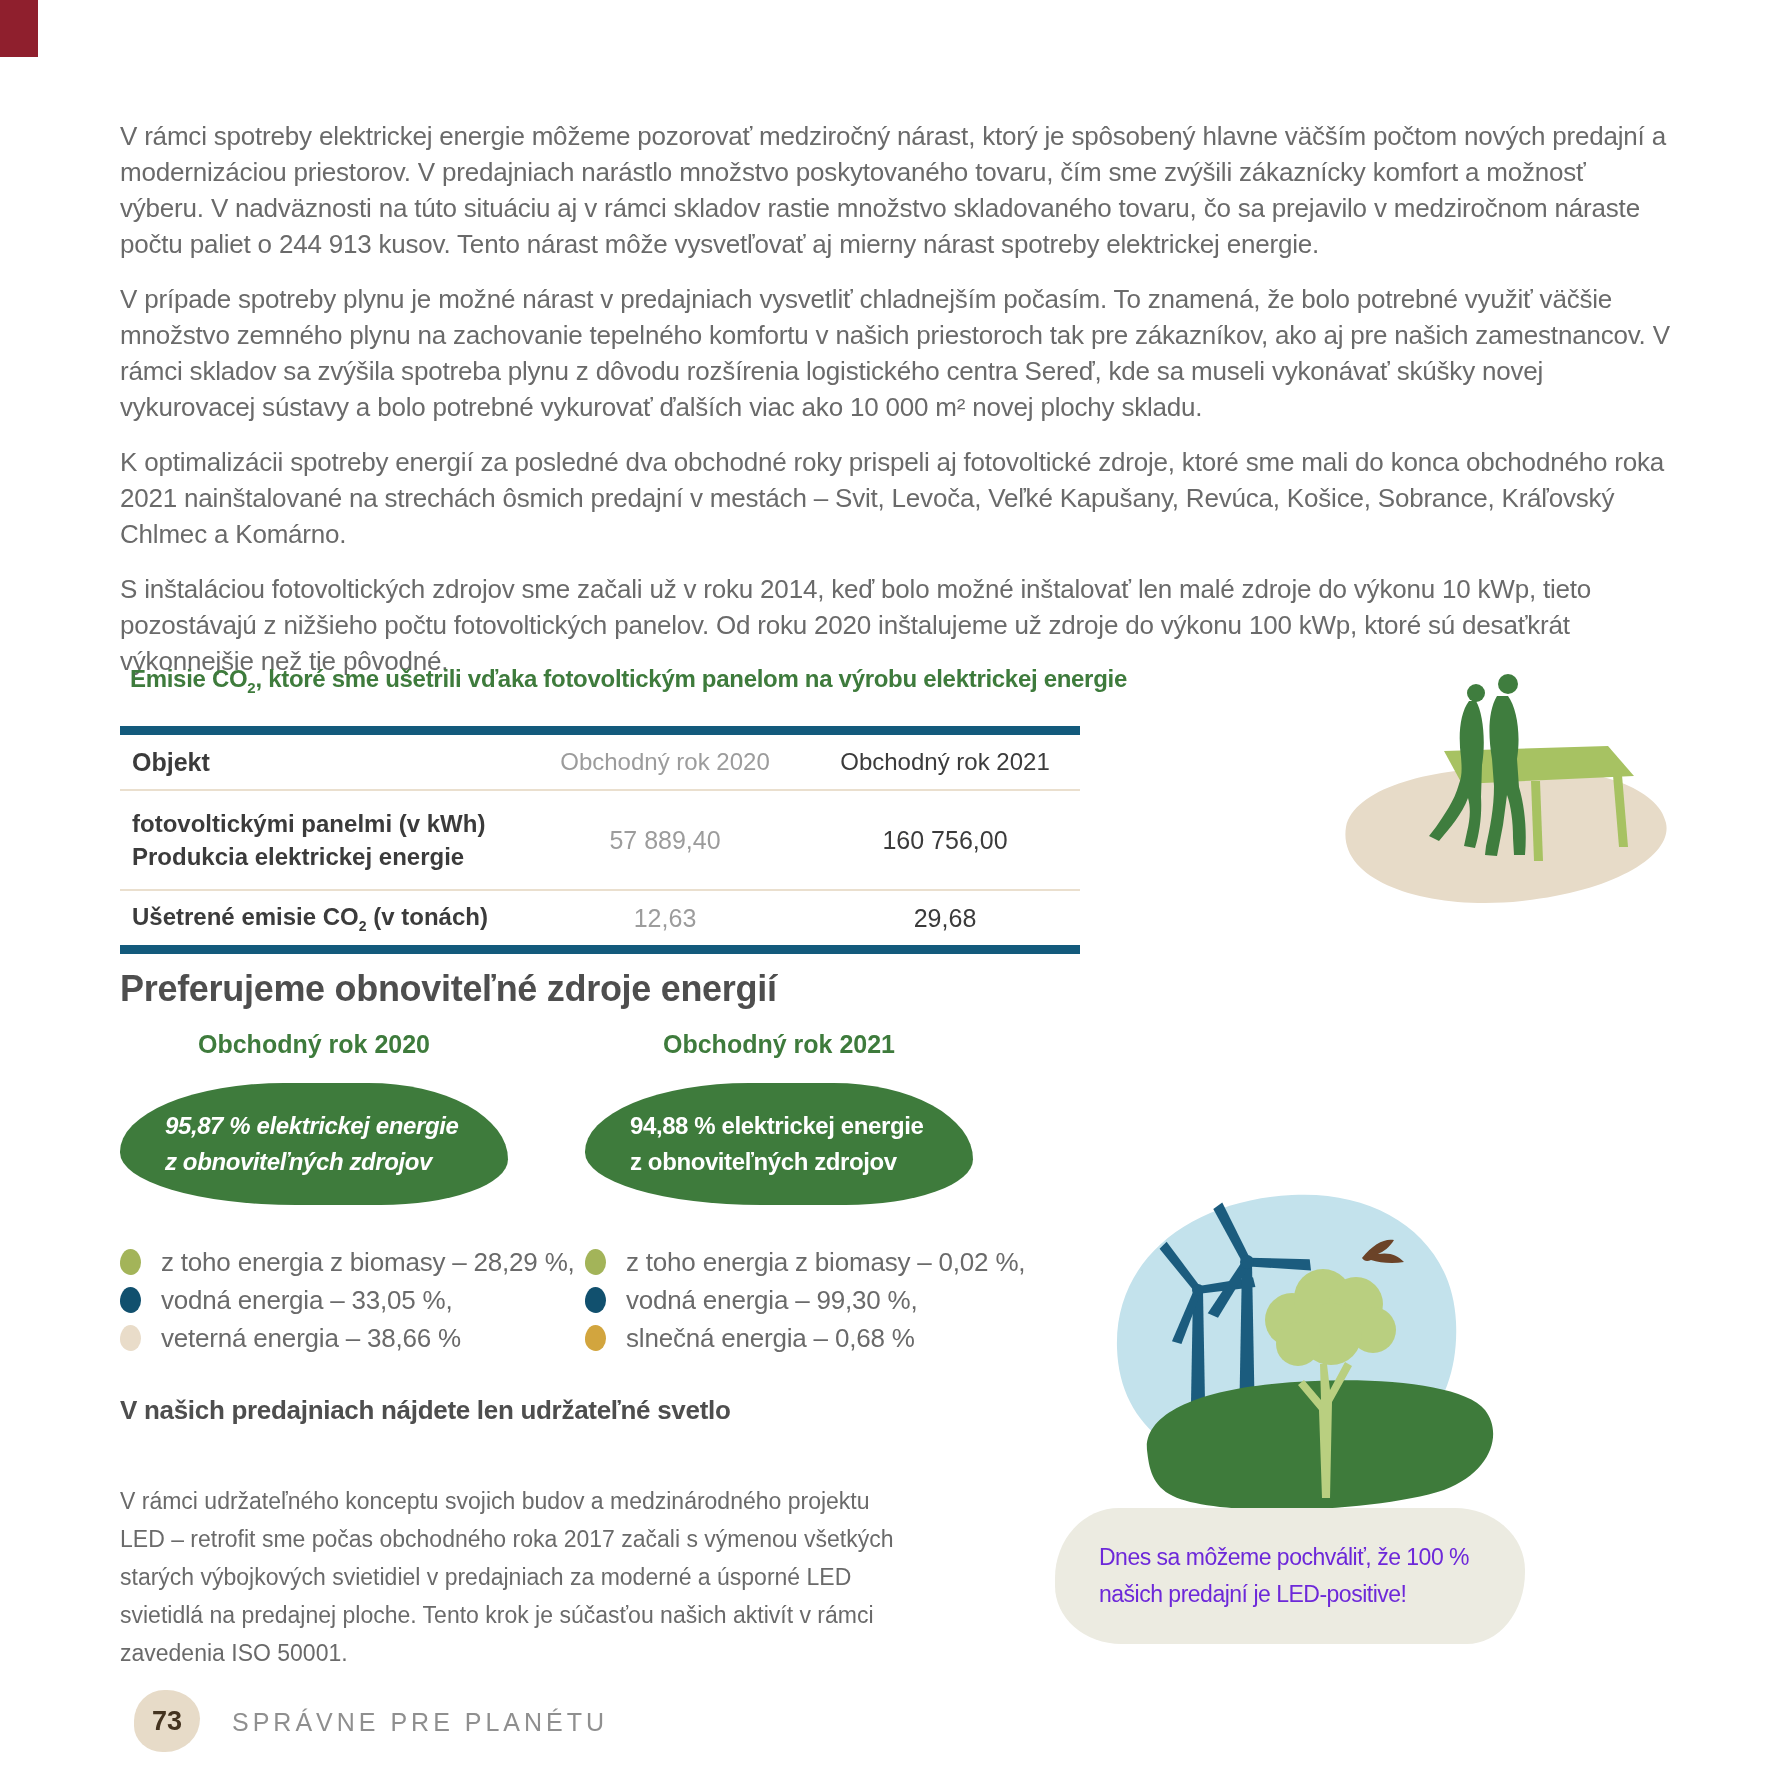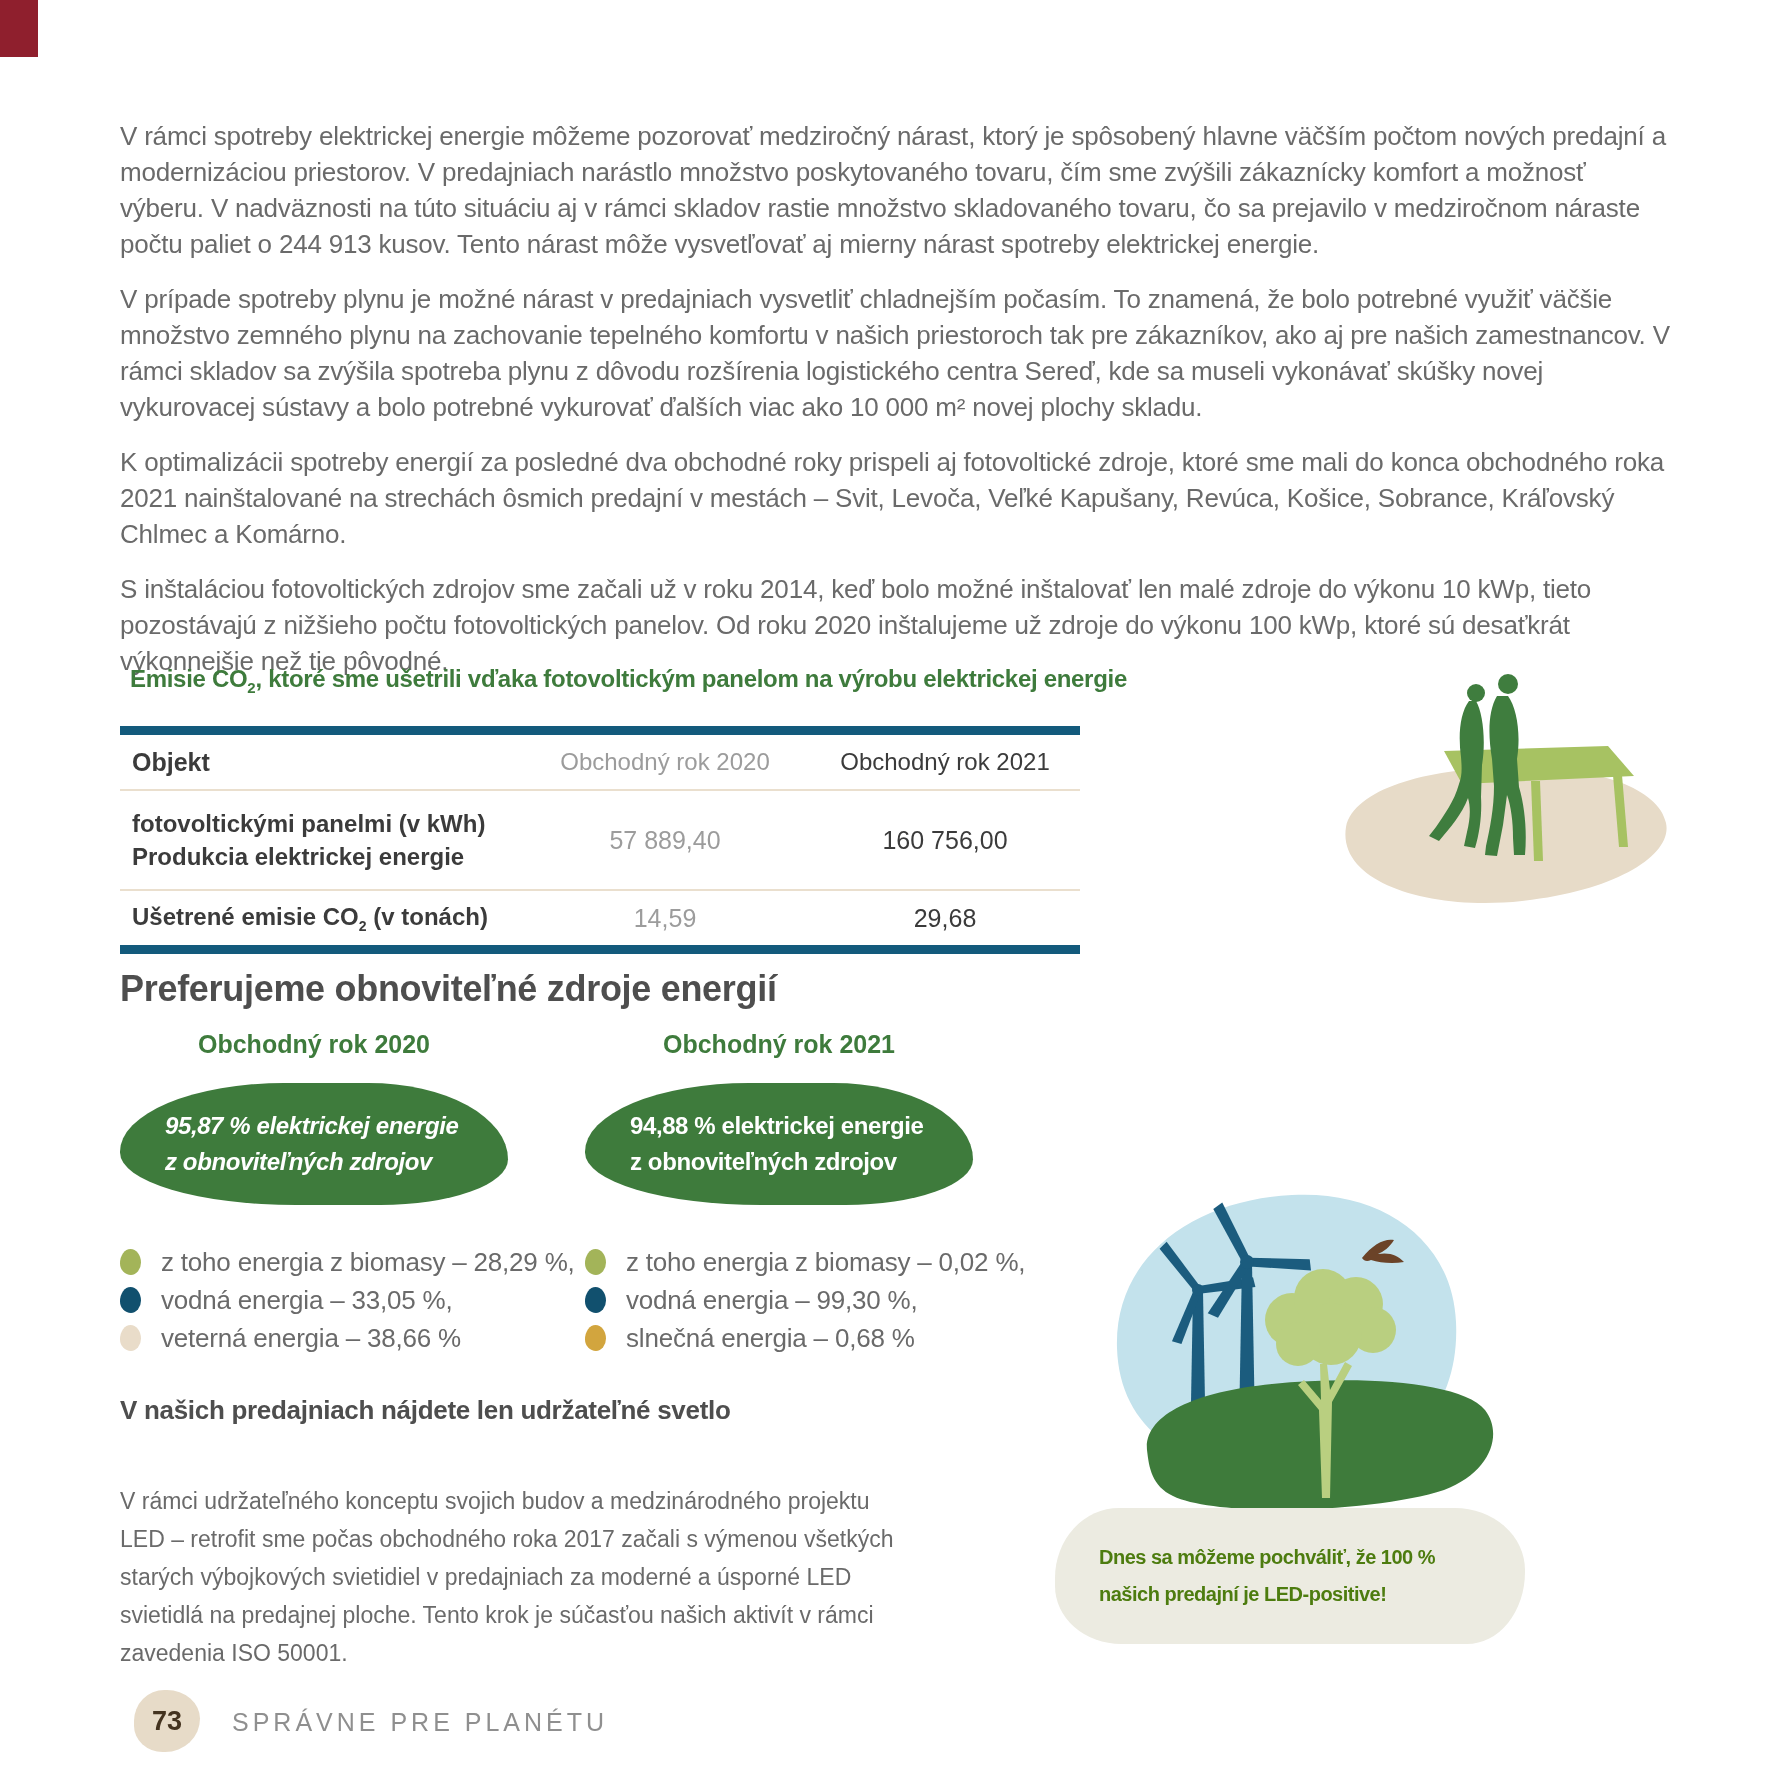--- a/index.html
+++ b/index.html
@@ -84,21 +84,21 @@
     position: absolute; left: 120px; top: 1482px; width: 800px;
     color: #6a6a6a; font-size: 23px; line-height: 38px;
   }
   .led-callout {
     position: absolute; left: 1055px; top: 1508px; width: 470px; height: 136px;
     border-radius: 64px 70px 58px 66px / 70px 62px 72px 58px;
     display: flex; flex-direction: column; justify-content: center;
     padding-left: 44px;
   }
   .led-callout div {
-    color: #4d7c0f; font-weight: bold; font-size: 20px; line-height: 37px;
+    color: #6d28d9; font-weight: normal; font-size: 23px; line-height: 37px;
     letter-spacing: -0.5px; white-space: nowrap;
   }
   
   .page-badge {
     position: absolute; left: 134px; top: 1690px; width: 66px; height: 62px;
     border-radius: 48% 52% 55% 45% / 52% 48% 56% 44%;
     display: flex; align-items: center; justify-content: center;
     color: #44331f; font-size: 27px; font-weight: bold;
   }
   .footer-label {
@@ -134,21 +134,21 @@
       <div class="c1">
         <div>fotovoltickými panelmi (v kWh)</div>
         <div>Produkcia elektrickej energie</div>
       </div>
       <div class="c2 val-2020">57 889,40</div>
       <div class="c3 val-2021">160 756,00</div>
     </div>
     <div class="t-sep"></div>
     <div class="t-row r2">
       <div class="c1"><span>Ušetrené emisie CO</span><sub>2</sub><span> (v tonách)</span></div>
-      <div class="c2 val-2020">14,59</div>
+      <div class="c2 val-2020">12,63</div>
       <div class="c3 val-2021">29,68</div>
     </div>
     <div class="t-bar" style="background-color: rgb(19, 90, 124);"></div>
   </div>
 
   <svg class="couple-illo" width="370" height="265" viewBox="0 0 370 265" role="img">
     <path d="M36 172 C44 134 116 114 196 112 C278 110 348 130 356 168 C363 200 306 236 212 246 C120 256 27 228 36 172 Z" fill="#e7dbc8"></path>
     <polygon points="134,96 298,91 324,121 152,129" fill="#a7c262"></polygon>
     <polygon points="221,126 230,126 233,206 224,206" fill="#a7c262"></polygon>
     <polygon points="303,120 312,120 318,192 309,192" fill="#a7c262"></polygon>

